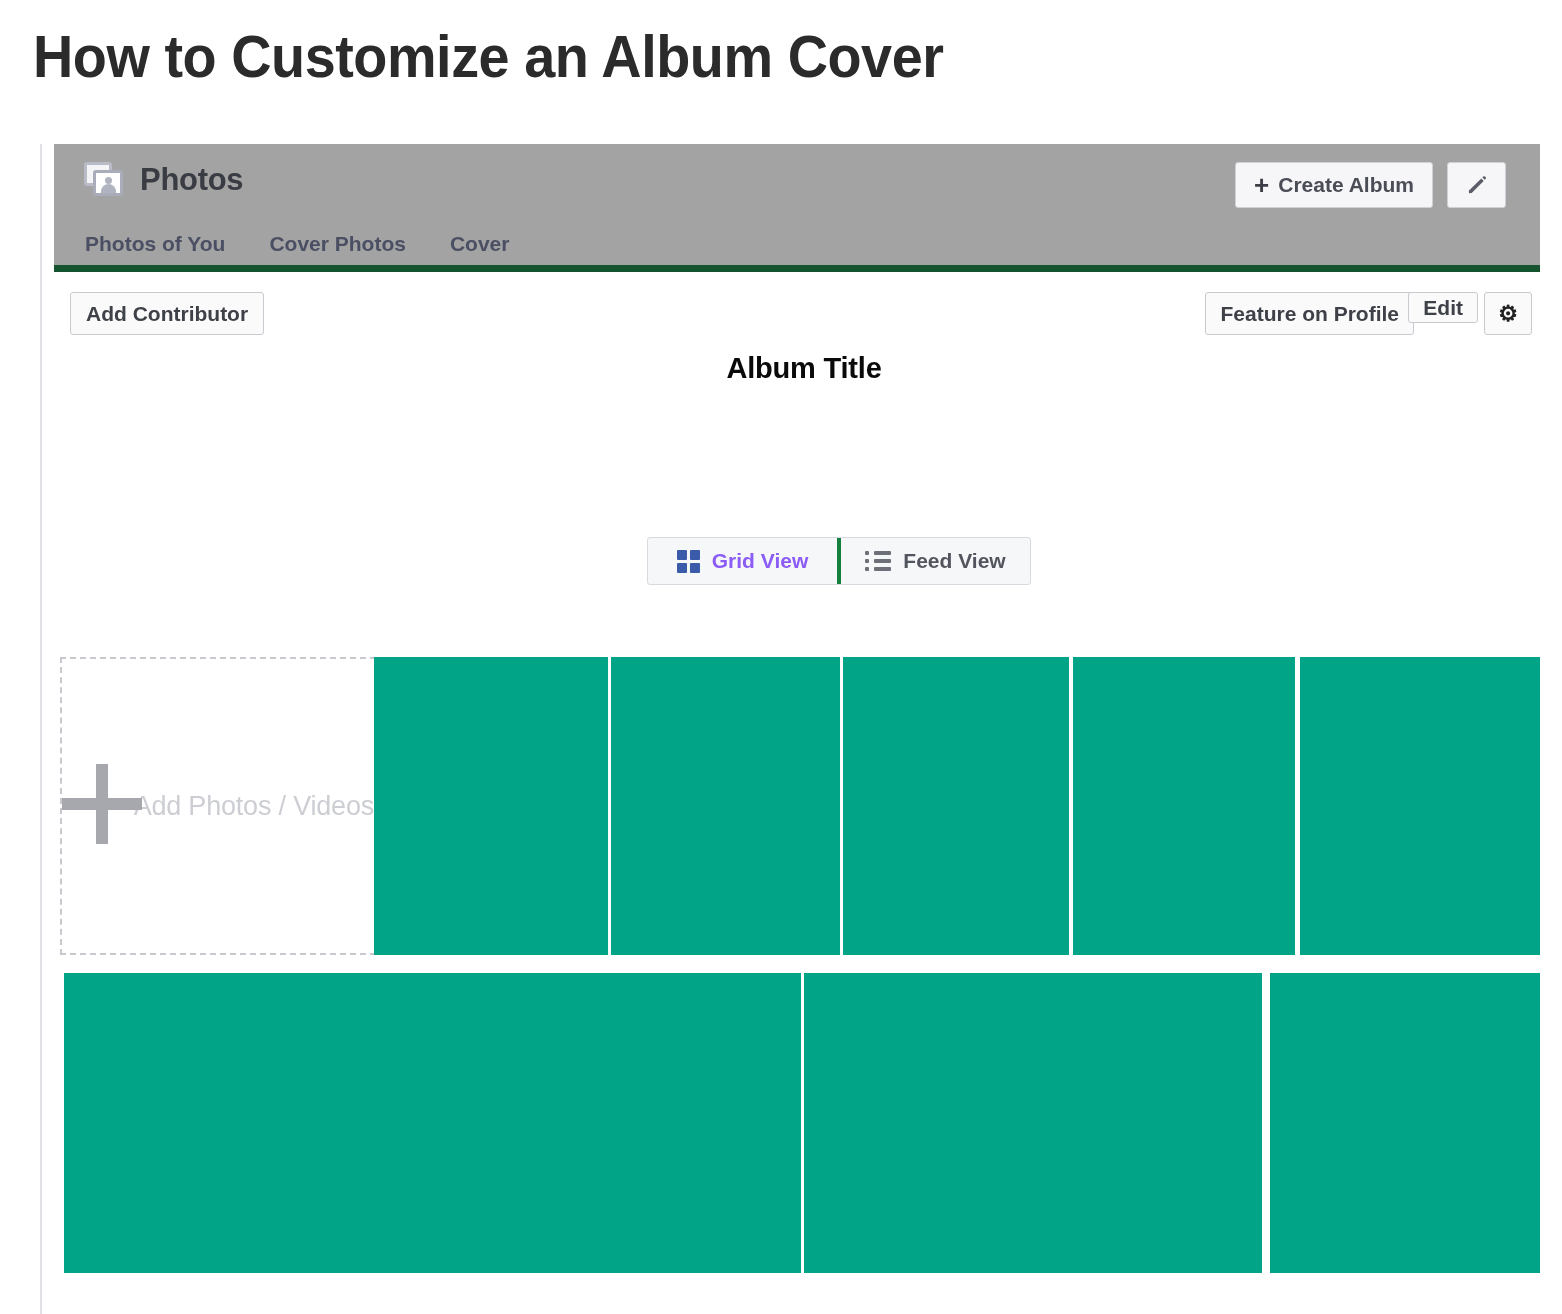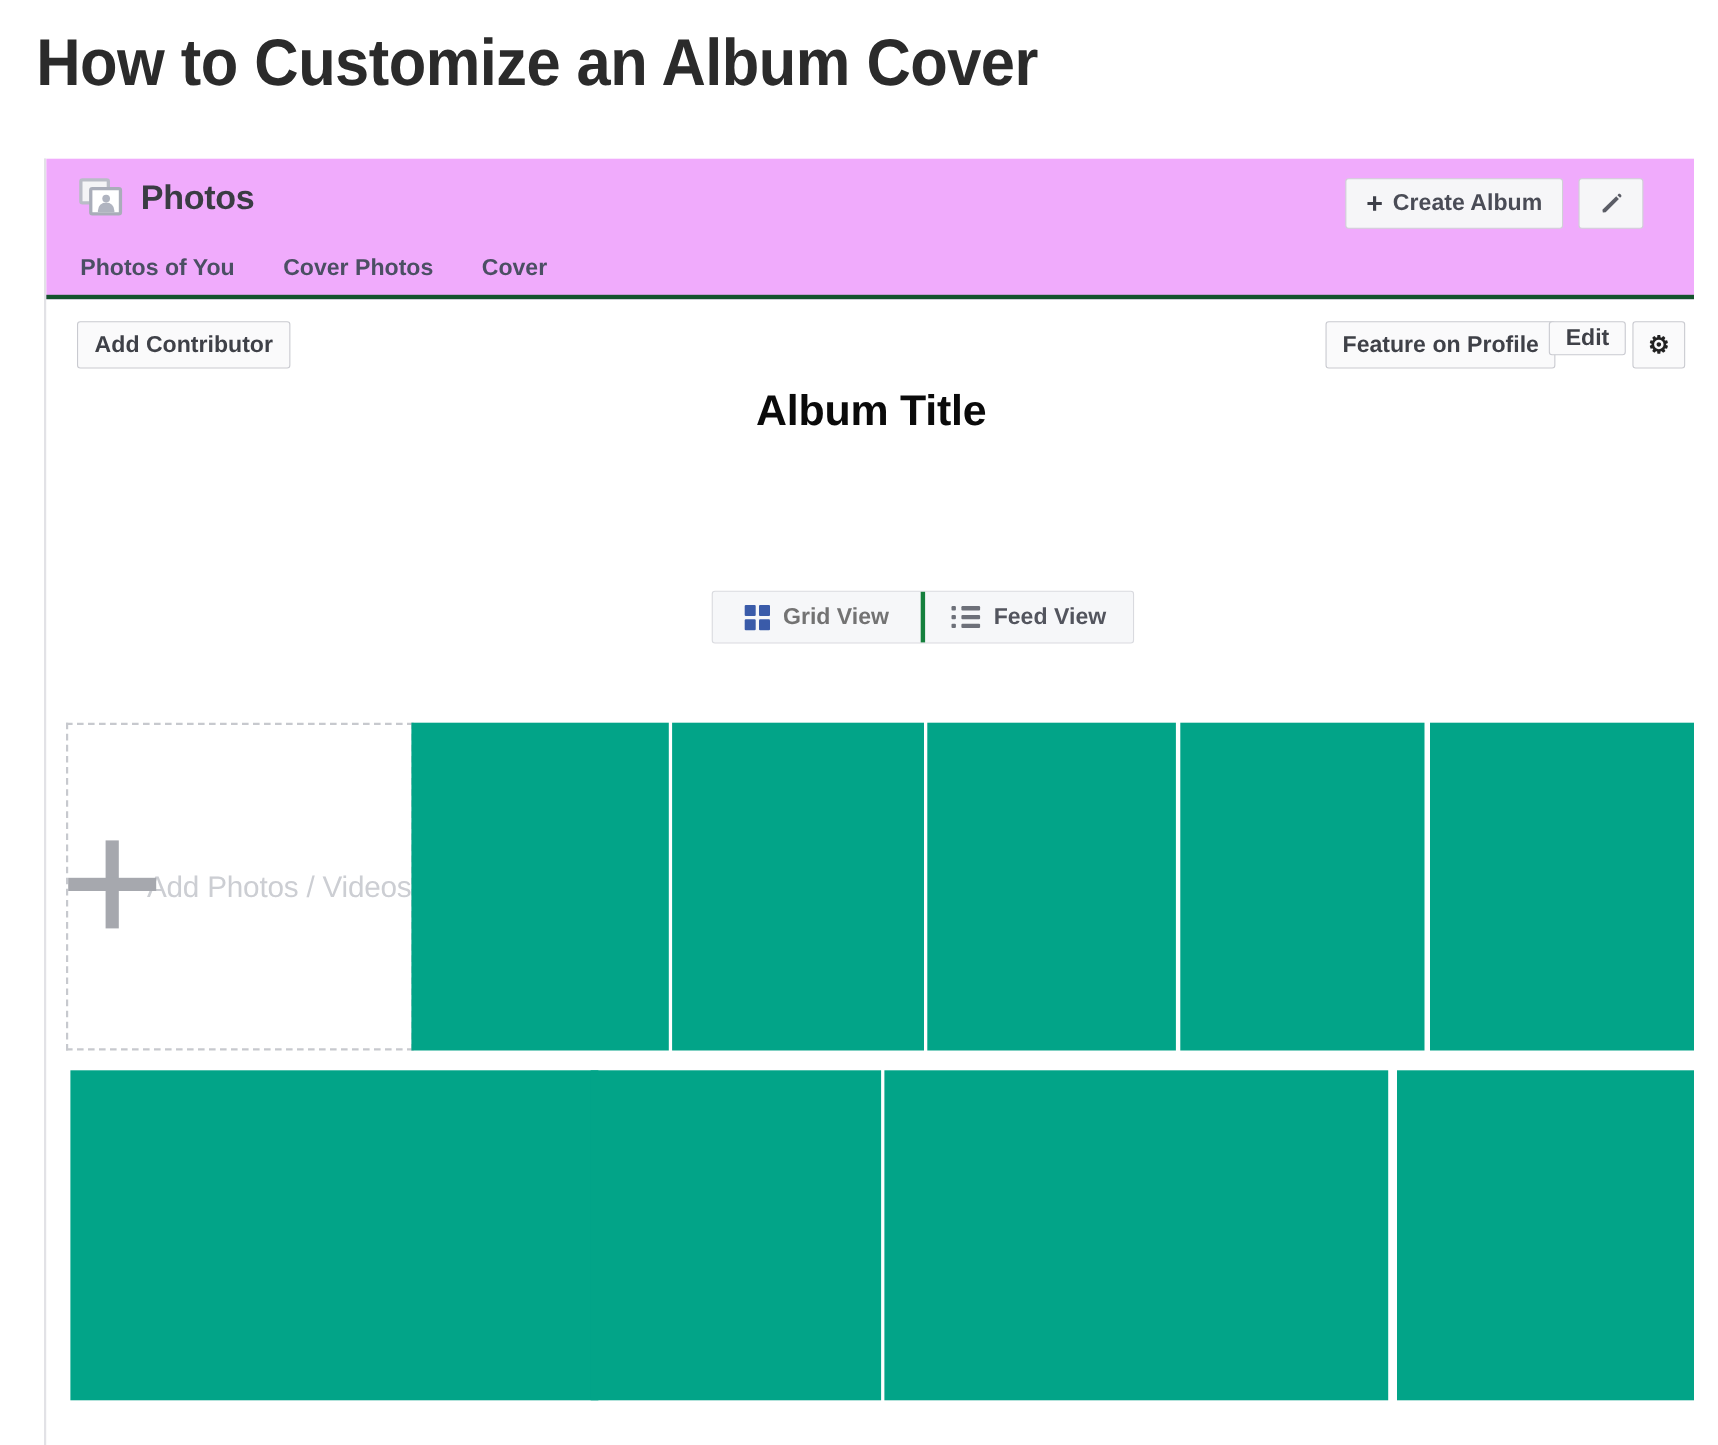--- a/index.html
+++ b/index.html
@@ -29,24 +29,24 @@
     left: 40px; top: 144px;
     width: 1500px; height: 1170px;
     background: #ffffff;
     border-left: 2px solid #e2e2e6;
     overflow: hidden;
   }
 
   
   .fb-header {
     position: absolute;
-    left: 0; top: 0;
+    left: 12px; top: 0;
     width: 1500px; height: 128px;
-    background: #f0abfc;
-    border-bottom: 4px solid #14532d;
+    background: #a3a3a3;
+    border-bottom: 7px solid #14532d;
   }
   .photos-title-row {
     position: absolute;
     left: 30px; top: 18px;
     display: flex; align-items: center; gap: 14px;
   }
   .photos-icon { width: 42px; height: 36px; position: relative; }
   .photos-icon .back-rect {
     position: absolute; left: 0; top: 0;
     width: 28px; height: 24px;
@@ -132,23 +132,23 @@
     position: absolute; left: 28px; top: 20px;
     height: 43px; padding: 0 15px;
   }
   .feature-btn { position: absolute; right: 128px; top: 20px; height: 43px; padding: 0 14px; }
   .edit-btn    { position: absolute; right: 64px;  top: 20px; height: 31px; padding: 0 14px; }
   .gear-btn    { position: absolute; right: 10px;  top: 20px; height: 43px; width: 48px; }
   .gear-glyph  { font-size: 22px; color: #222; line-height: 1; }
 
   
   .album-title {
-    position: absolute; left: 0; top: 208px; width: 1500px;
+    position: absolute; left: 12px; top: 208px; width: 1500px;
     text-align: center;
-    font-size: 39px; font-weight: bold; color: #0a0a0a;
+    font-size: 29px; font-weight: bold; color: #0a0a0a;
     letter-spacing: -0.2px;
   }
   .album-meta {
     position: absolute; left: 0; top: 272px; width: 1500px;
     display: flex; align-items: center; justify-content: center; gap: 9px;
     font-size: 22px; color: #9b9da4;
   }
   .audience-icon { width: 26px; height: 20px; position: relative; display: inline-block; }
   .caret-down {
     width: 0; height: 0;
@@ -165,21 +165,21 @@
     border: 1px solid #d9dadf;
     border-radius: 3px;
     display: flex; align-items: stretch;
   }
   .view-opt {
     flex: 1;
     display: flex; align-items: center; justify-content: center; gap: 12px;
     font-size: 21px; font-weight: bold;
     cursor: pointer;
   }
-  .view-opt.active { color: #737373; }
+  .view-opt.active { color: #8b5cf6; }
   .view-opt.inactive { color: #53555e; border-left: 4px solid #15803d; }
   .grid-icon {
     width: 23px; height: 23px;
     display: grid; grid-template-columns: 1fr 1fr; grid-template-rows: 1fr 1fr; gap: 3px;
   }
   .grid-icon span { background: #3a5ba9; border-radius: 1px; }
   .list-icon { width: 26px; height: 20px; display: flex; flex-direction: column; justify-content: space-between; }
   .list-icon .li-row { display: flex; align-items: center; gap: 5px; }
   .list-icon .li-dot { width: 4px; height: 4px; background: #6d7079; border-radius: 1px; }
   .list-icon .li-bar { flex: 1; height: 4px; background: #6d7079; border-radius: 1px; }

